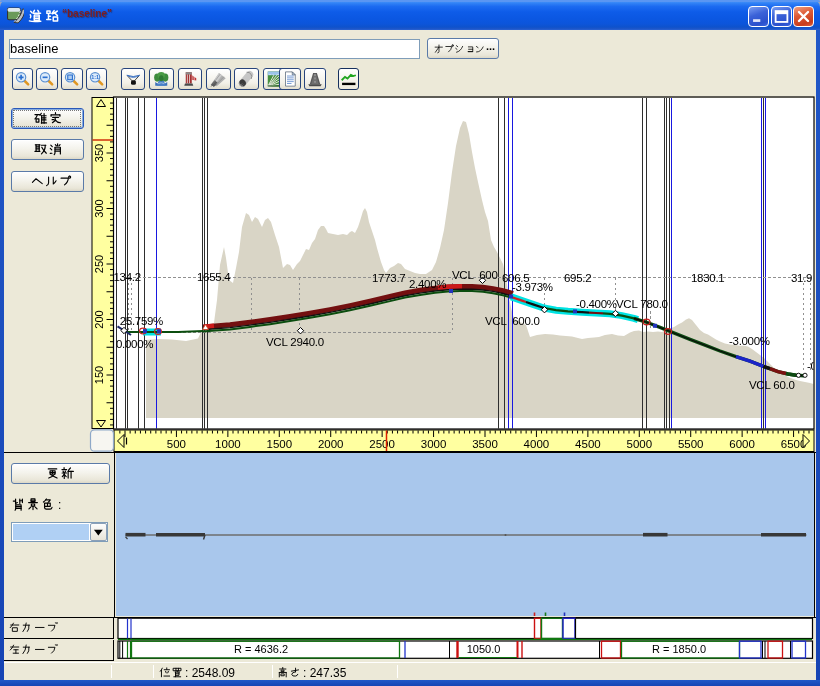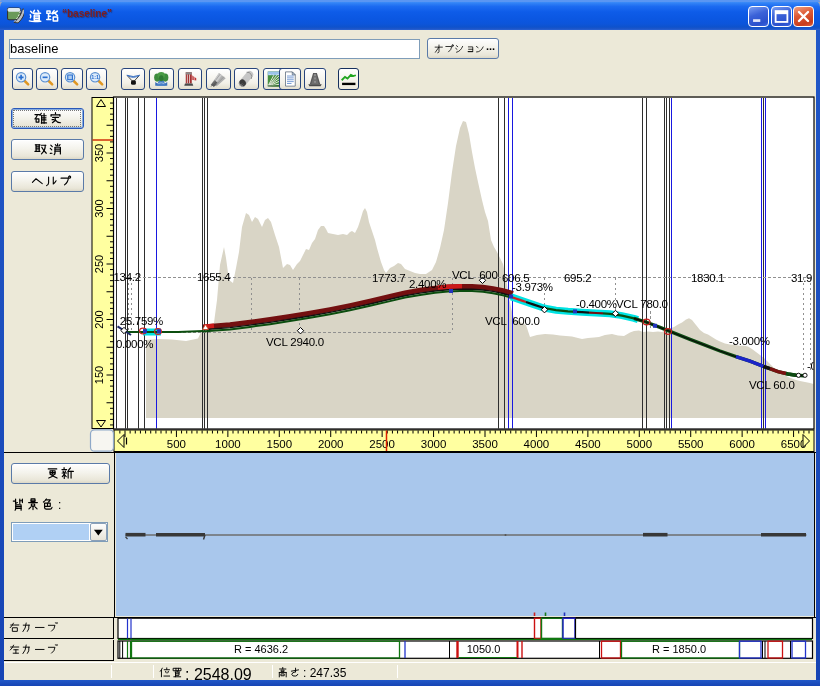--- a/index.html
+++ b/index.html
@@ -786,18 +786,18 @@
 </svg>
 <div style="position:absolute;left:4px;top:662px;width:812px;height:18px;background:#ece9d8;border-top:1px solid #fff"></div>
 <div style="position:absolute;left:111.0px;top:665px;width:1px;height:13px;background:#aca899;border-right:1px solid #fff"></div>
 <div style="position:absolute;left:152.5px;top:665px;width:1px;height:13px;background:#aca899;border-right:1px solid #fff"></div>
 <div style="position:absolute;left:272.0px;top:665px;width:1px;height:13px;background:#aca899;border-right:1px solid #fff"></div>
 <div style="position:absolute;left:396.5px;top:665px;width:1px;height:13px;background:#aca899;border-right:1px solid #fff"></div>
 <svg style="position:absolute;left:159.0px;top:666.5px;width:24.0px;height:11.5px;opacity:1" viewBox="0 0 33.39 16" fill="none" stroke="#000" stroke-width="1.30" stroke-linecap="round" stroke-linejoin="round">
       <use href="#g-i" x="0.00" y="0"></use>
       <use href="#g-chi" x="17.39" y="0"></use>
     </svg>
-<div class="lbl" style="left:185px;top:666px;font-size:16px">: 2548.09</div>
+<div class="lbl" style="left:185px;top:666px;font-size:12px">: 2548.09</div>
 <svg style="position:absolute;left:277.0px;top:666.5px;width:24.0px;height:11.5px;opacity:1" viewBox="0 0 33.39 16" fill="none" stroke="#000" stroke-width="1.30" stroke-linecap="round" stroke-linejoin="round">
       <use href="#g-taka" x="0.00" y="0"></use>
       <use href="#g-sa" x="17.39" y="0"></use>
     </svg>
 <div class="lbl" style="left:303px;top:666px;font-size:12px">: 247.35</div>
 </div>
 </body></html>

